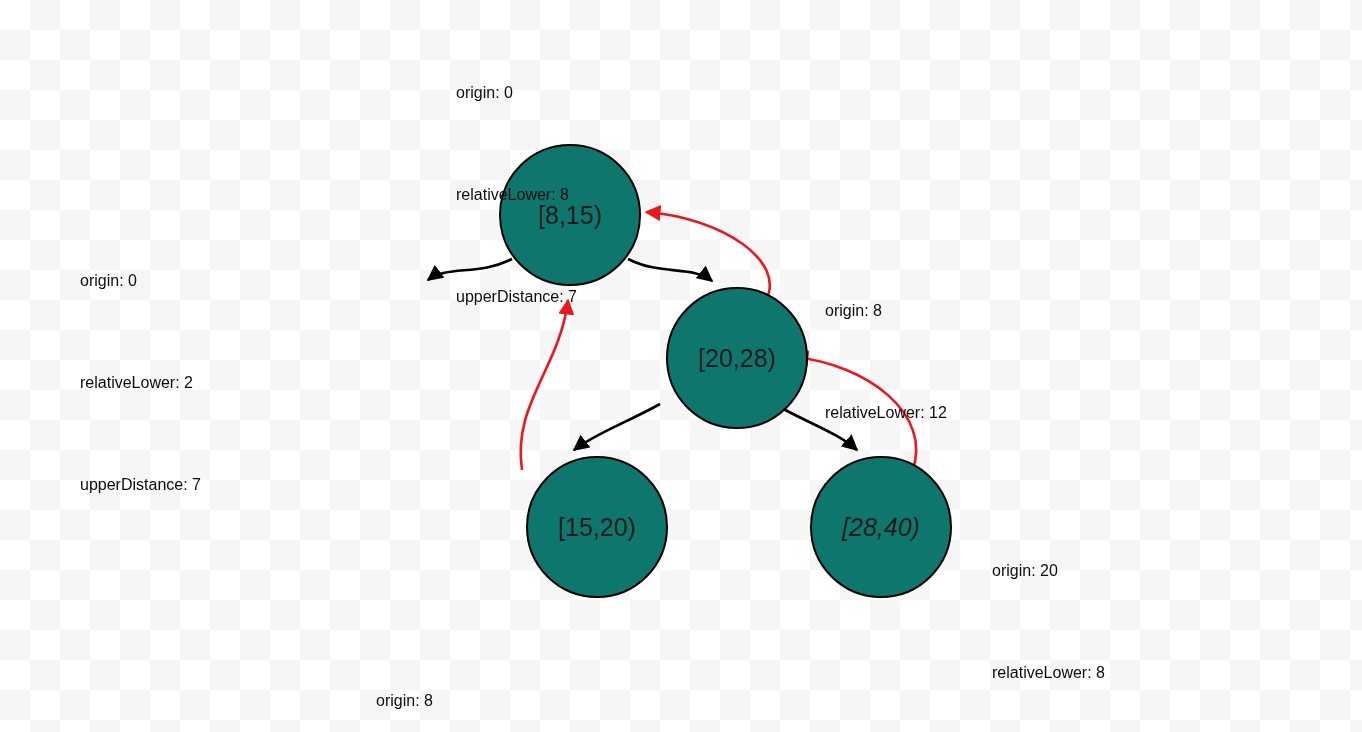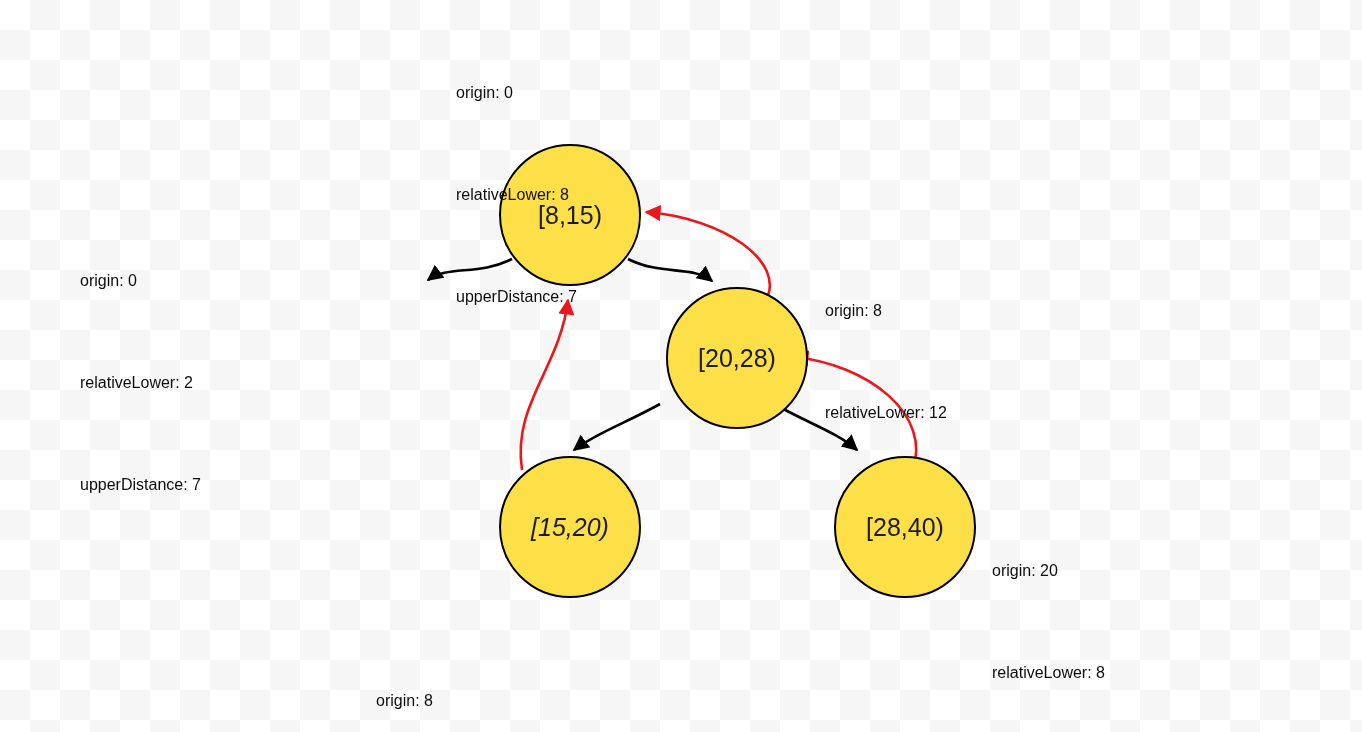--- a/index.html
+++ b/index.html
@@ -27,21 +27,21 @@
   #edges {
     position: absolute;
     left: 0;
     top: 0;
     width: 1362px;
     height: 732px;
   }
   .node {
     position: absolute;
     border-radius: 50%;
-    background: #fde047;
+    background: #0f766e;
     border: 2.6px solid #000000;
     box-sizing: border-box;
     display: flex;
     align-items: center;
     justify-content: center;
     z-index: 3;
     text-align: center;
   }
   .node-label {
     font-size: 25px;
@@ -93,25 +93,25 @@
 
   <div class="node" style="left:499px; top:144px; width:142px; height:142px;">
     <span class="node-label">[8,15)</span>
   </div>
 
 
   <div class="node" style="left:666px; top:287px; width:142px; height:142px;">
     <span class="node-label">[20,28)</span>
   </div>
 
-  <div class="node" style="left:499px; top:456px; width:142px; height:142px;font-style:italic;">
+  <div class="node" style="left:526px; top:456px; width:142px; height:142px;">
     <span class="node-label">[15,20)</span>
   </div>
 
-  <div class="node" style="left:834px; top:456px; width:142px; height:142px;">
+  <div class="node" style="left:810px; top:456px; width:142px; height:142px;font-style:italic;">
     <span class="node-label">[28,40)</span>
   </div>
 
   <div class="annotation" style="left:456px; top:8px;">
     <div>origin: 0</div>
     <div>relativeLower: 8</div>
     <div>upperDistance: 7</div>
   </div>
 
   <div class="annotation" style="left:80px; top:196px;">

